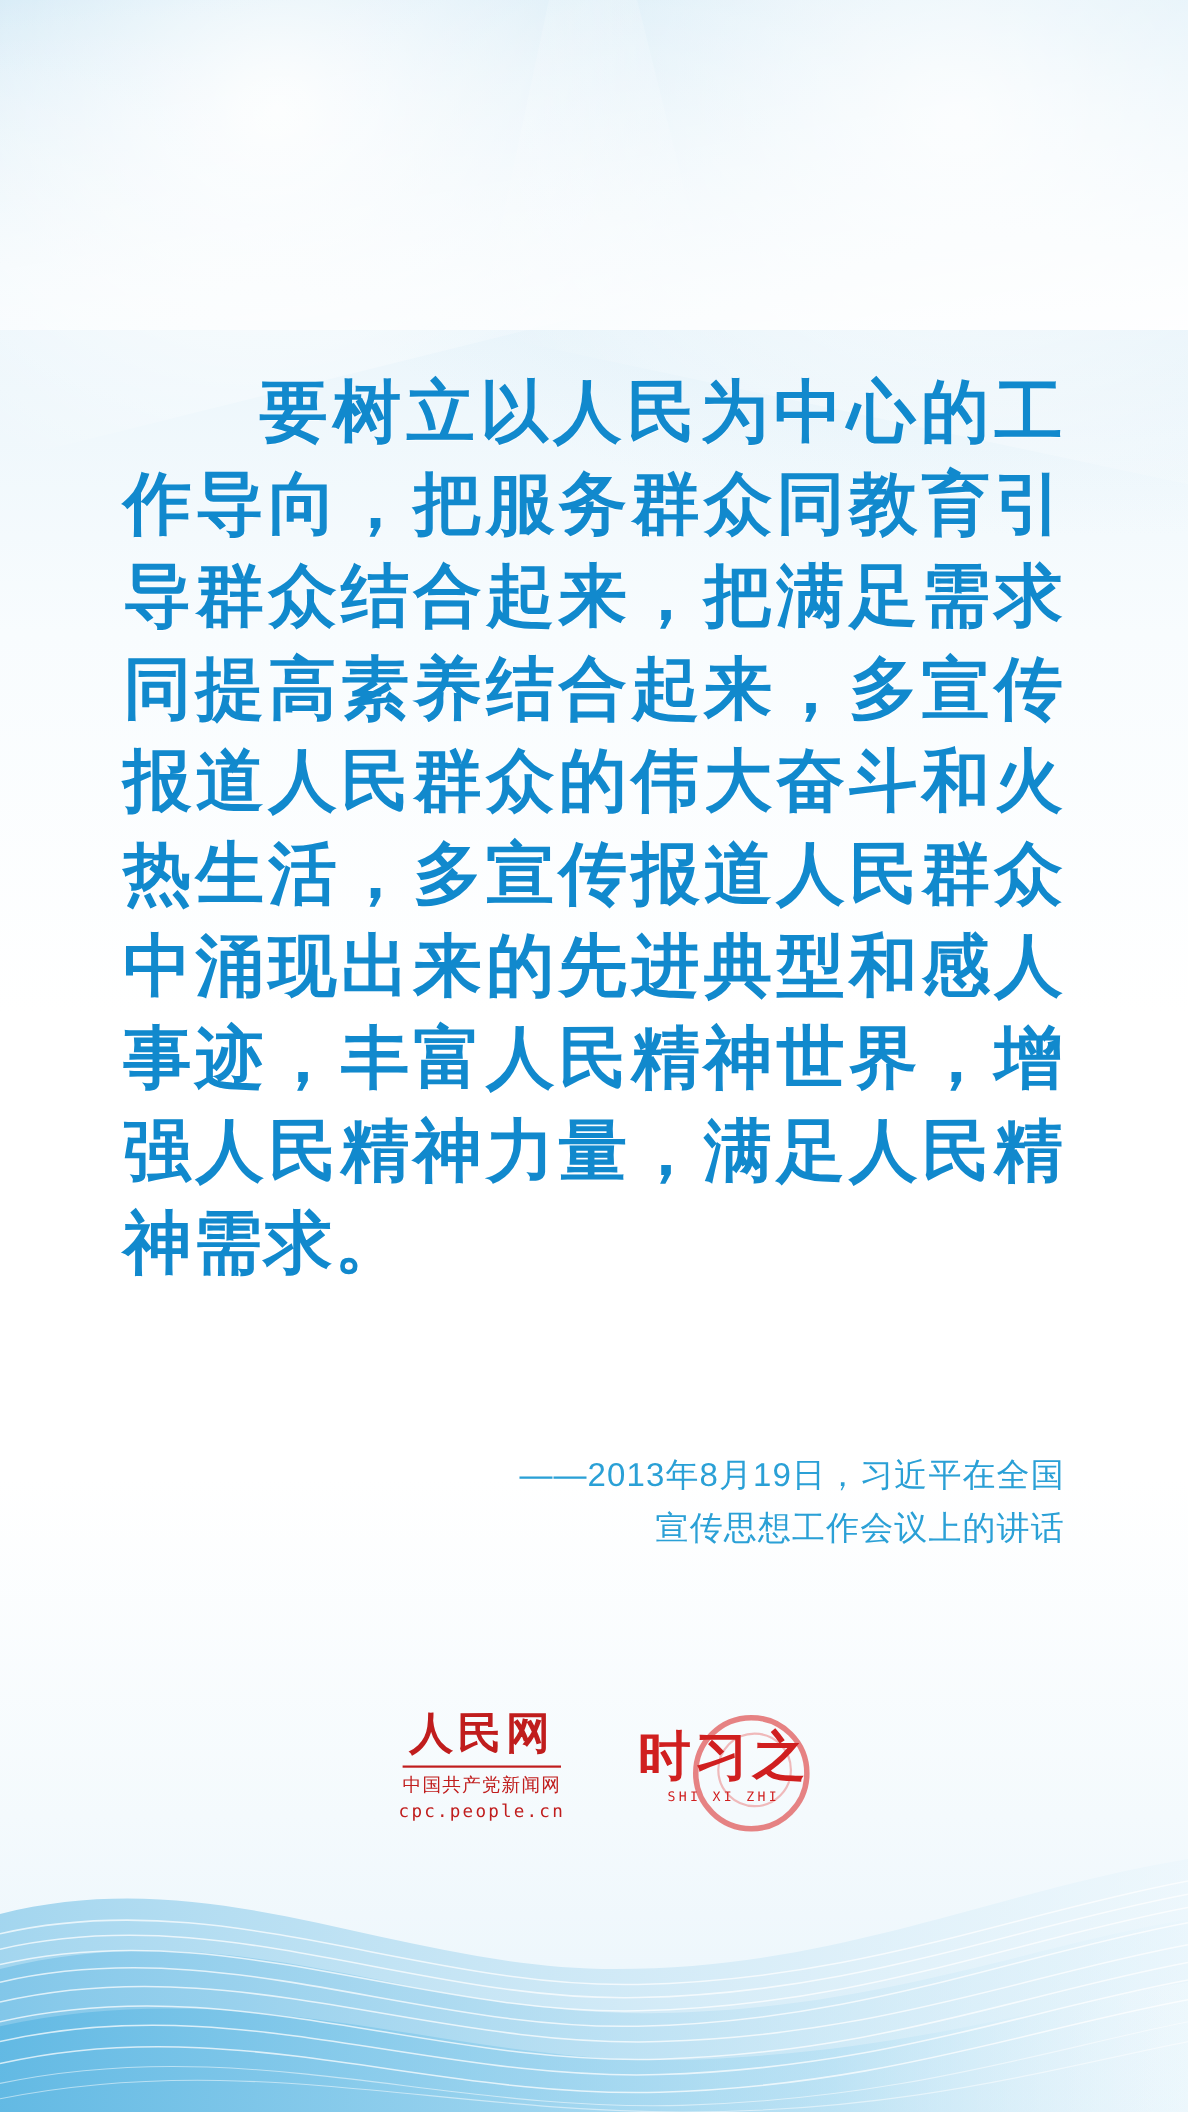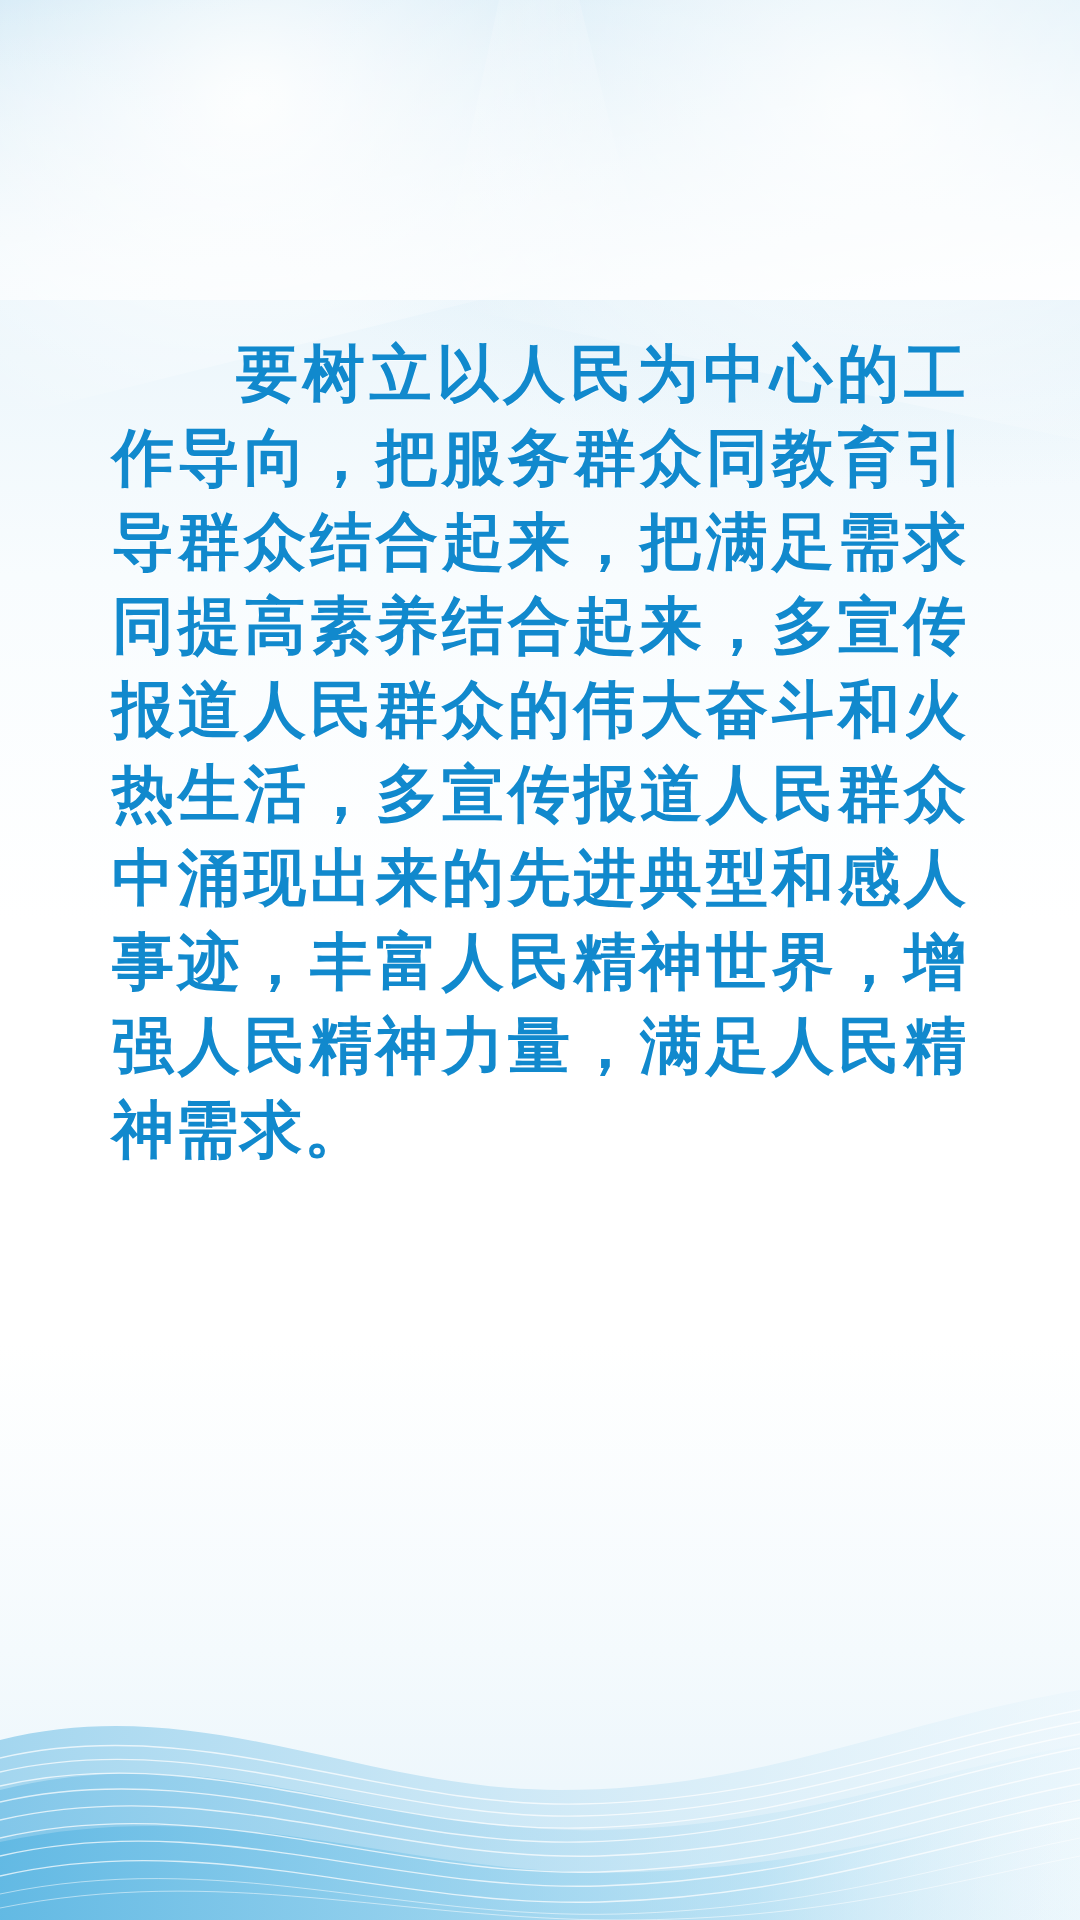--- a/index.html
+++ b/index.html
@@ -209,21 +209,41 @@
 <div class="poster">
 
   <div class="top-glow-left"></div>
   <div class="top-glow-right"></div>
   <div class="top-band"></div>
 
   <div class="quote-block">
     <p class="quote-text">要树立以人民为中心的工作导向，把服务群众同教育引导群众结合起来，把满足需求同提高素养结合起来，多宣传报道人民群众的伟大奋斗和火热生活，多宣传报道人民群众中涌现出来的先进典型和感人事迹，丰富人民精神世界，增强人民精神力量，满足人民精神需求。</p>
   </div>
 
-
+  <div class="attribution">
+    <span class="line1">——2013年8月19日，习近平在全国</span>
+    <span class="line2">宣传思想工作会议上的讲话</span>
+  </div>
+
+  <div class="logo-row">
+
+    <div class="people-logo">
+      <span class="cn-name">人民网</span>
+      <span class="cn-sub">中国共产党新闻网</span>
+      <span class="cn-url">cpc.people.cn</span>
+    </div>
+
+    <div class="shixizhi-logo">
+      <span class="stamp"></span>
+      <span class="stamp-inner"></span>
+      <span class="sz-cn">时习之</span>
+      <span class="sz-en">SHI XI ZHI</span>
+    </div>
+
+  </div>
 
   <div class="wave-wrap">
     <svg viewBox="0 0 1080 430" preserveAspectRatio="none" xmlns="http://www.w3.org/2000/svg">
       <defs>
         <linearGradient id="wg1" x1="0" y1="0" x2="1" y2="0">
           <stop offset="0%" stop-color="#9fd4ee" stop-opacity="0.95"></stop>
           <stop offset="55%" stop-color="#cde8f6" stop-opacity="0.8"></stop>
           <stop offset="100%" stop-color="#eaf6fc" stop-opacity="0.55"></stop>
         </linearGradient>
         <linearGradient id="wg2" x1="0" y1="0" x2="1" y2="0">

